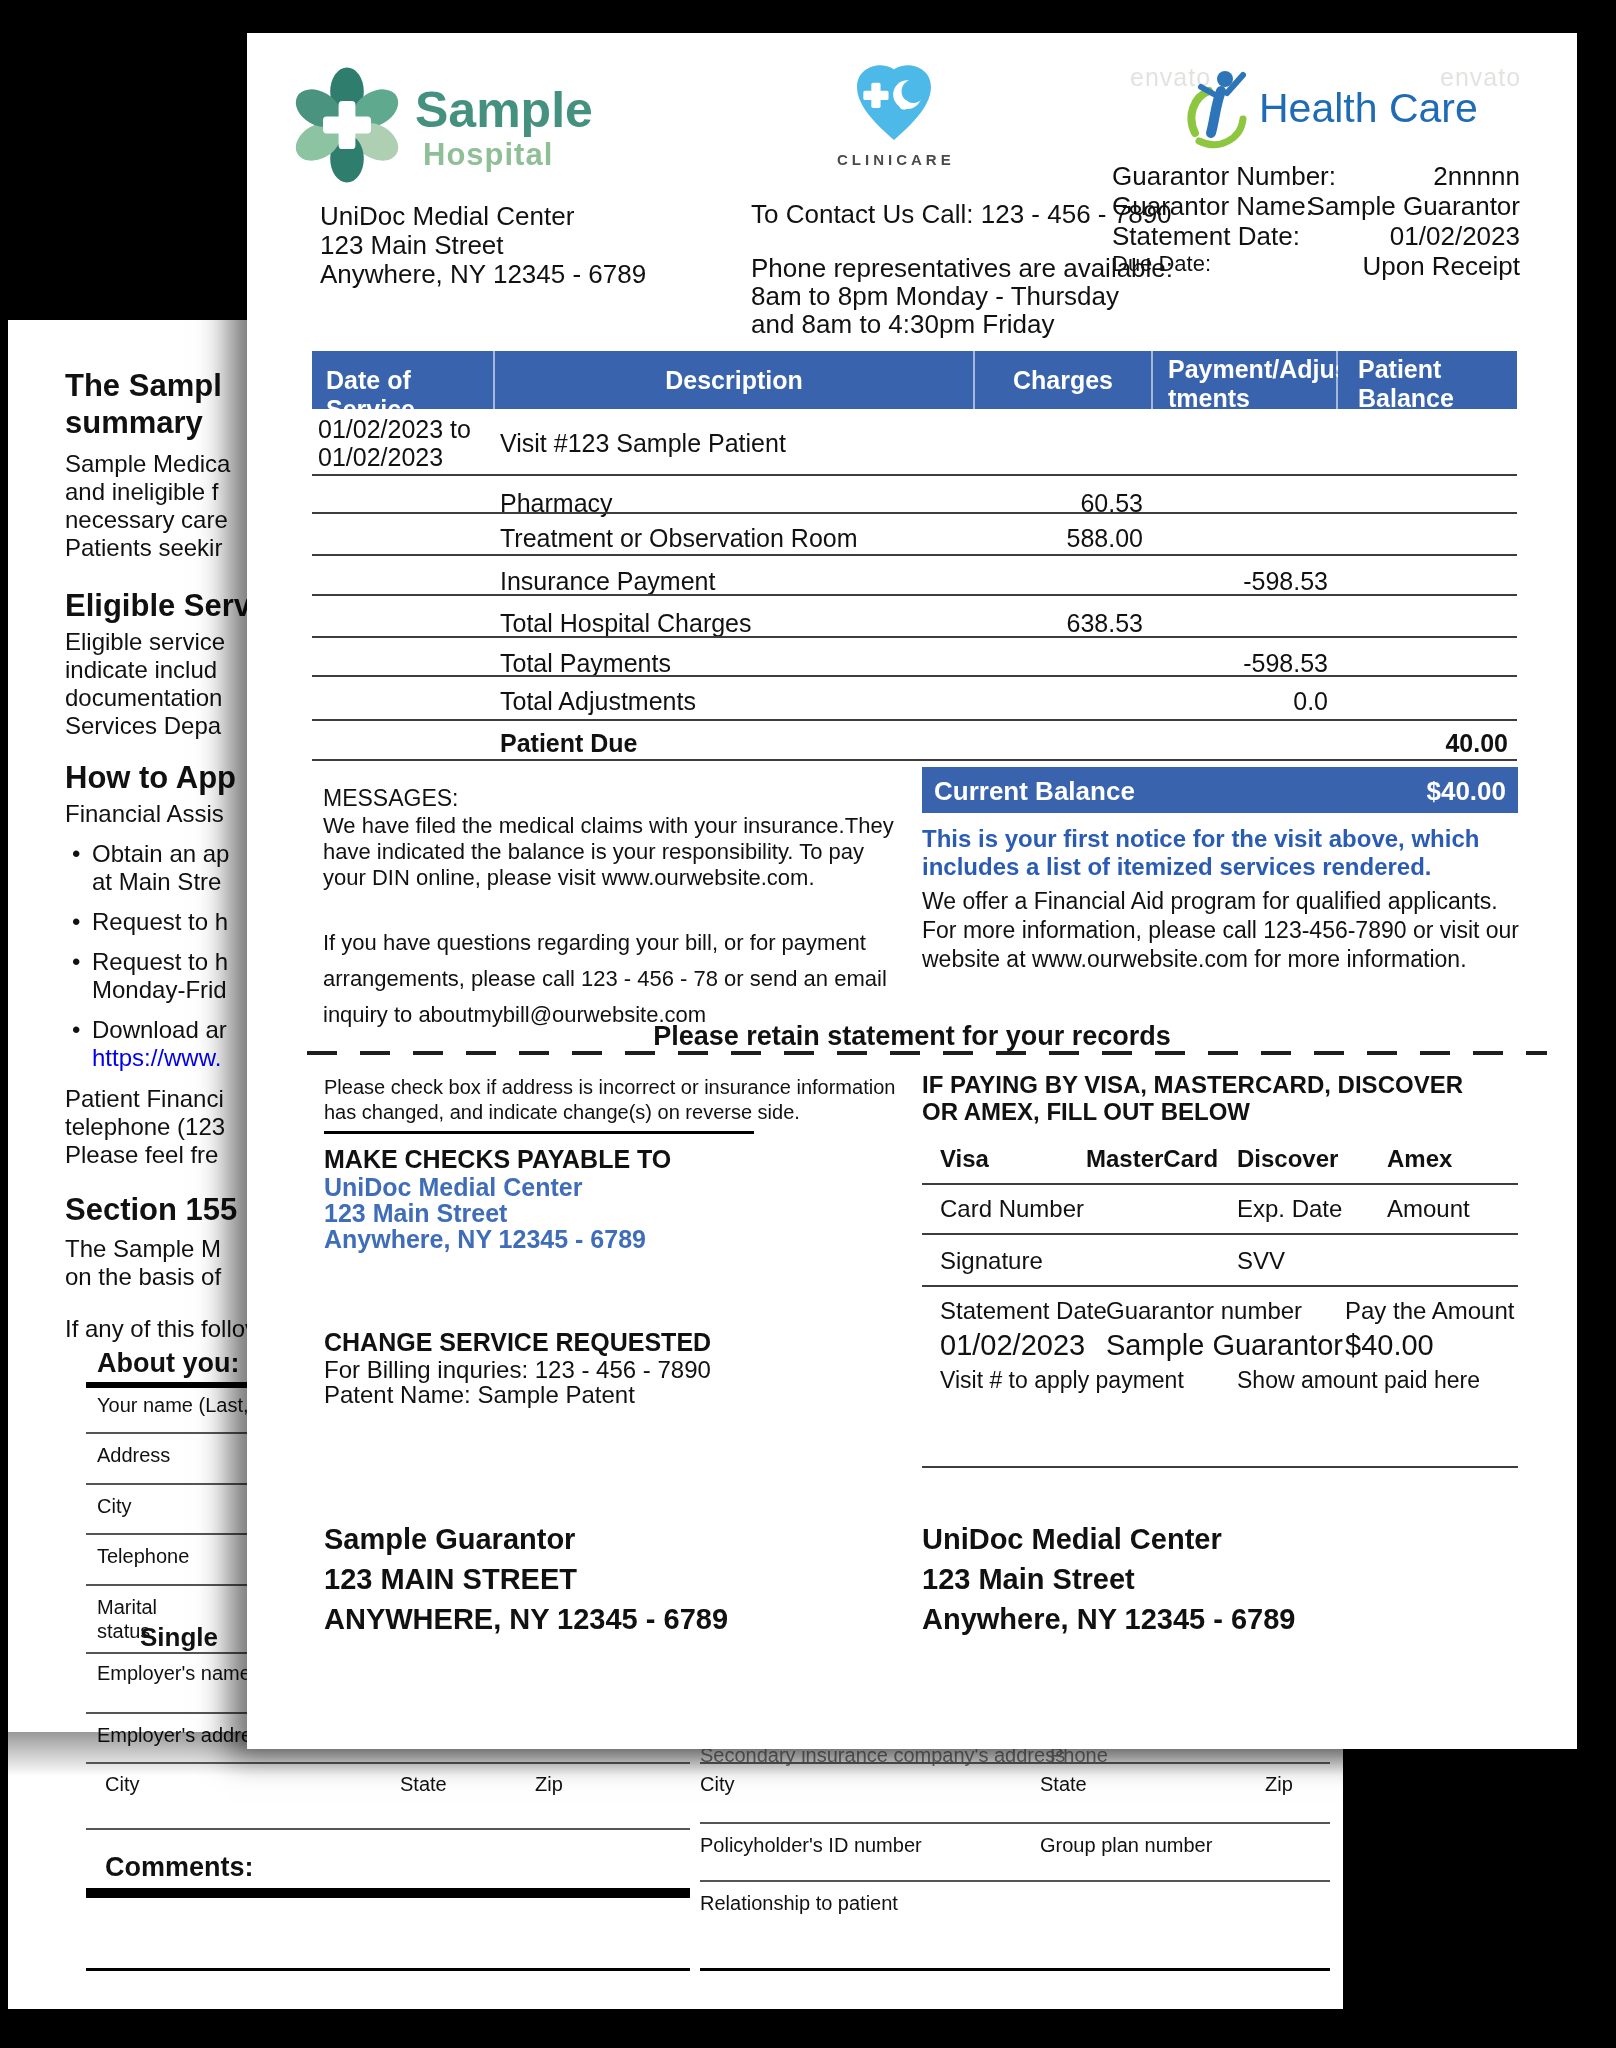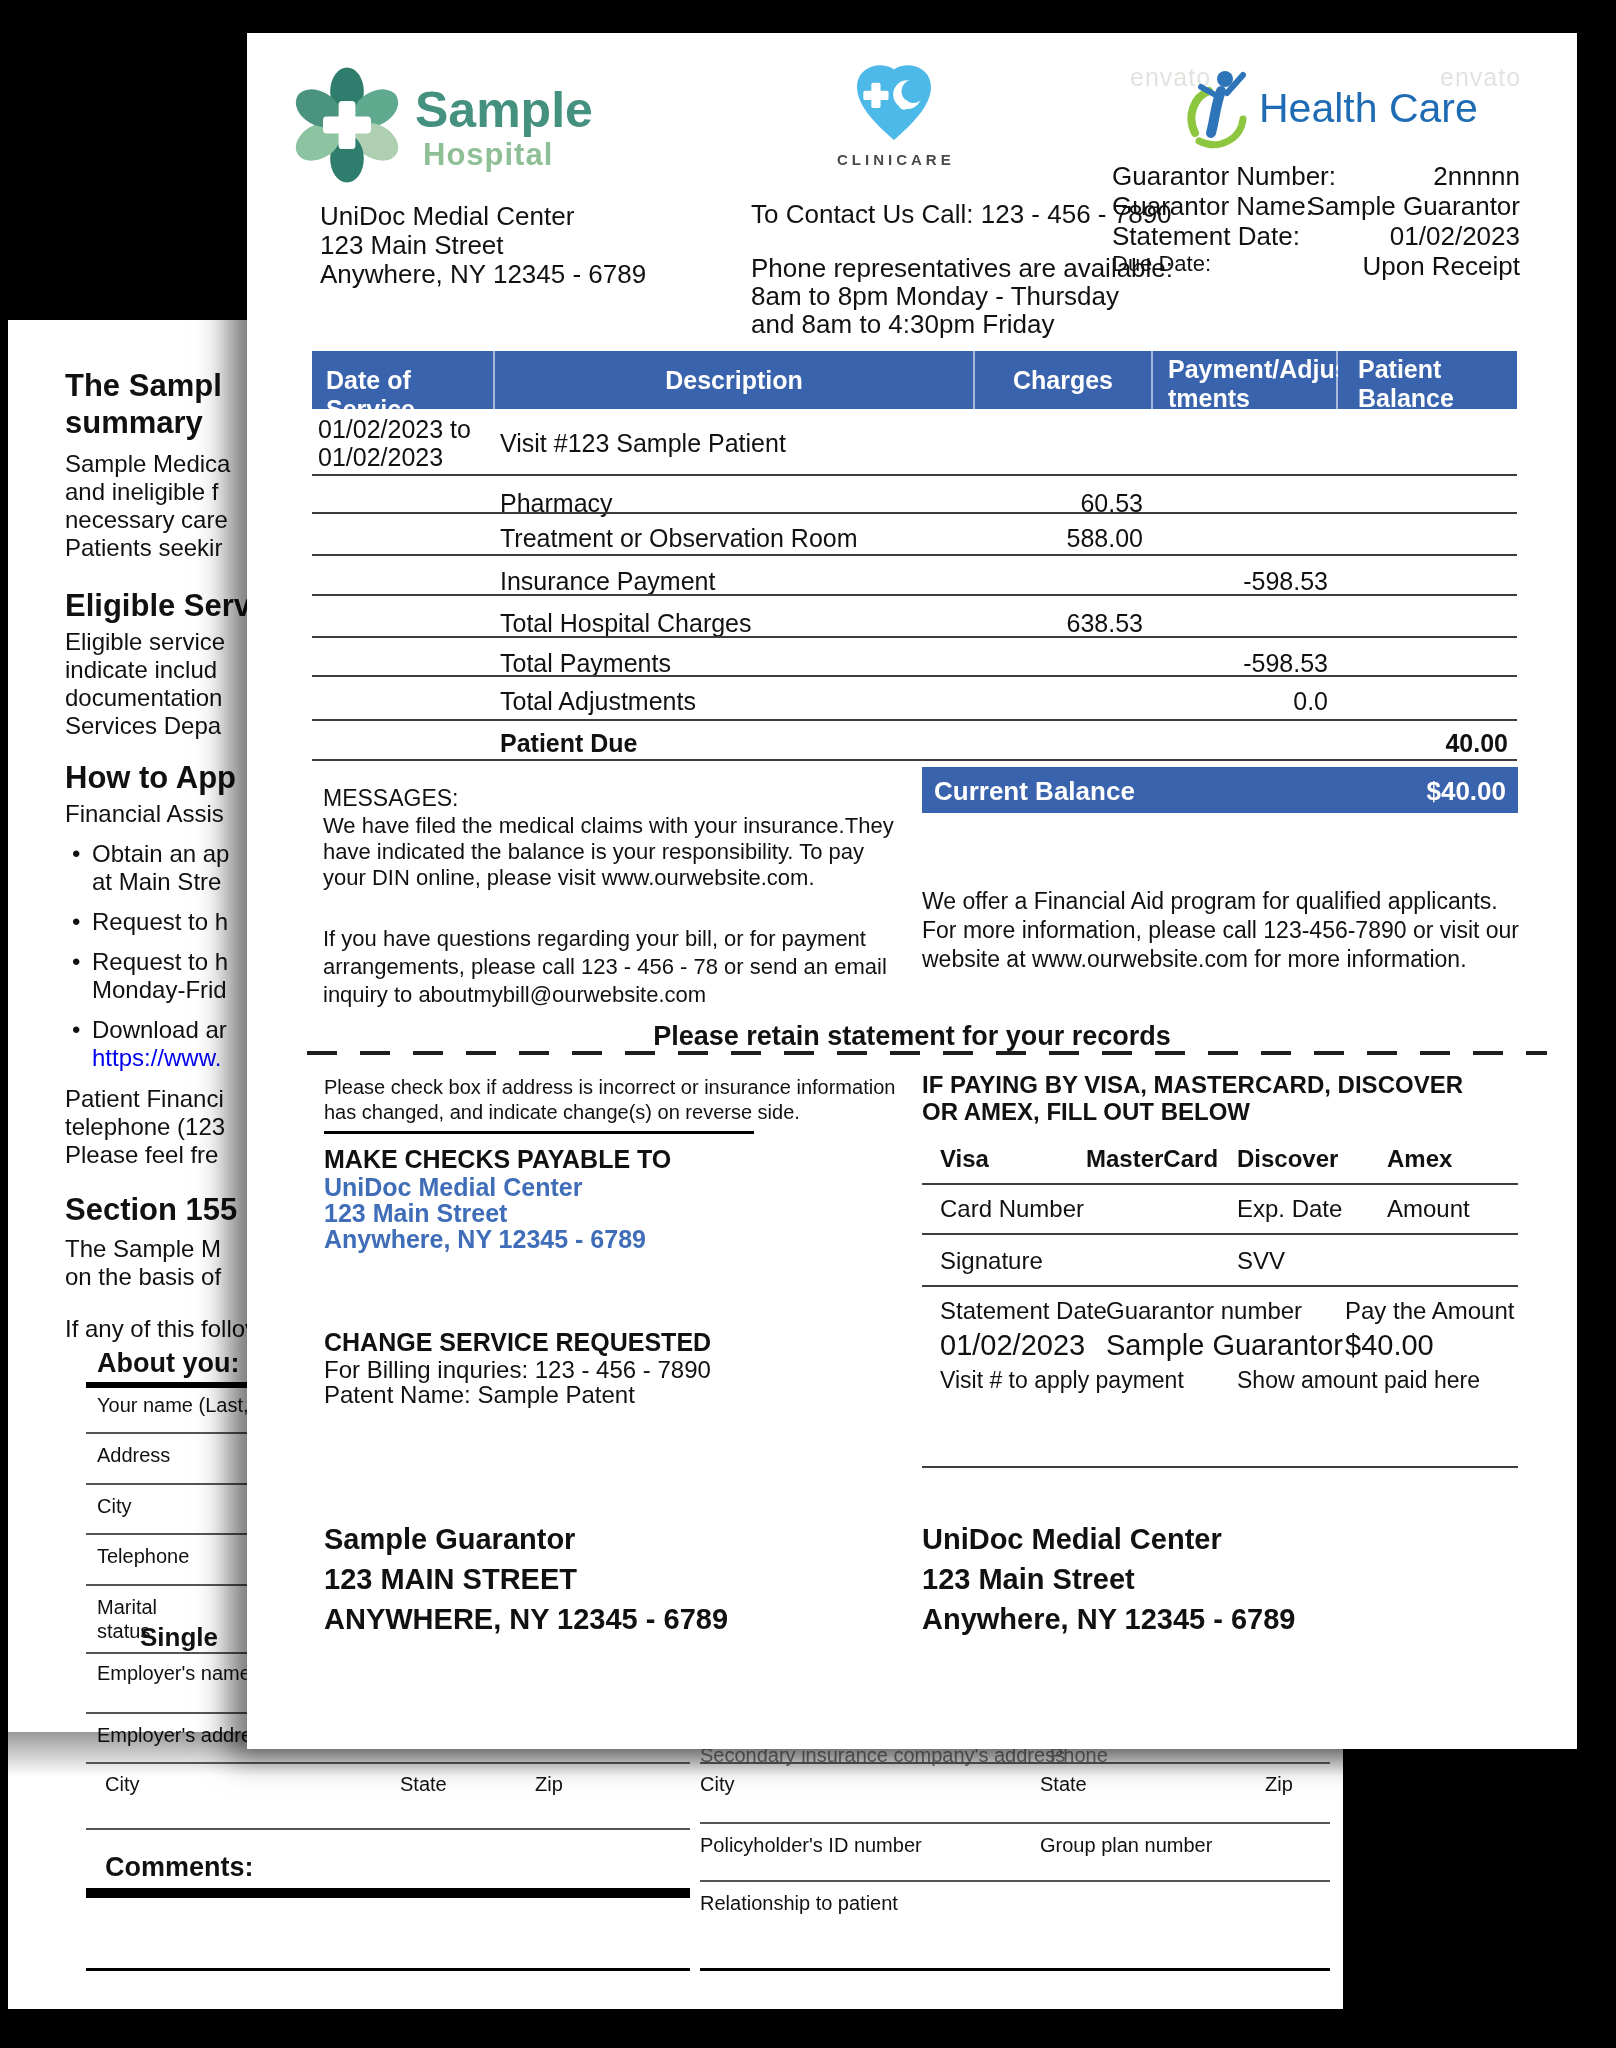--- a/index.html
+++ b/index.html
@@ -226,26 +226,27 @@
   <div class="t trow-text" style="left:253px;top:654px;">Total Adjustments</div>
   <div class="num" style="left:906px;top:654px;width:175px;">0.0</div>
   <div class="hline" style="left:65px;top:686px;width:1205px;"></div>
 
   <div class="t trow-text bold" style="left:253px;top:696px;">Patient Due</div>
   <div class="num bold" style="left:1091px;top:696px;width:170px;">40.00</div>
   <div class="hline" style="left:65px;top:726px;width:1205px;"></div>
 
   <div class="t" style="left:76px;top:752px;font-size:23px;">MESSAGES:</div>
   <div class="abs" style="left:76px;top:780px;width:585px;font-size:22px;line-height:26px;">We have filed the medical claims with your insurance.They have indicated the balance is your responsibility. To pay your DIN online, please visit www.ourwebsite.com.</div>
-  <div class="abs" style="left:76px;top:892px;width:585px;font-size:22px;line-height:28px;">If you have questions regarding your bill, or for payment arrangements, please call 123 - 456 - 78 or send an email inquiry to aboutmybill@ourwebsite.com</div>
+  <div class="abs" style="left:76px;top:892px;width:585px;font-size:22px;line-height:36px;">If you have questions regarding your bill, or for payment arrangements, please call 123 - 456 - 78 or send an email inquiry to aboutmybill@ourwebsite.com</div>
 
   <div class="abs" style="left:675px;top:734px;width:596px;height:46px;background:#3a63ad;">
     <span class="t bold" style="left:12px;top:9px;color:#fff;font-size:26px;">Current Balance</span>
     <span class="t bold" style="right:12px;top:9px;color:#fff;font-size:26px;">$40.00</span>
   </div>
+  <div class="abs bold" style="left:675px;top:792px;width:575px;font-size:24px;line-height:28px;color:#2b5cb3;">This is your first notice for the visit above, which includes a list of itemized services rendered.</div>
   <div class="abs" style="left:675px;top:854px;width:600px;font-size:23px;line-height:29px;">We offer a Financial Aid program for qualified applicants. For more information, please call 123-456-7890 or visit our website at www.ourwebsite.com for more information.</div>
 
   <div class="abs bold" style="left:0;top:988px;width:1330px;text-align:center;font-size:27px;">Please retain statement for your records</div>
   <div class="abs" style="left:60px;top:1018px;width:1240px;height:4px;background:repeating-linear-gradient(90deg,#1e1e1e 0 30px,transparent 30px 53px);"></div>
 
   <div class="abs" style="left:77px;top:1042px;width:585px;font-size:20px;line-height:25px;">Please check box if address is incorrect or insurance information has changed, and indicate change(s) on reverse side.</div>
   <div class="thick" style="left:77px;top:1098px;width:430px;height:3px;"></div>
   <div class="t bold" style="left:77px;top:1112px;font-size:25px;">MAKE CHECKS PAYABLE TO</div>
   <div class="t bold blue" style="left:77px;top:1140px;font-size:25px;">UniDoc Medial Center</div>
   <div class="t bold blue" style="left:77px;top:1166px;font-size:25px;">123 Main Street</div>

